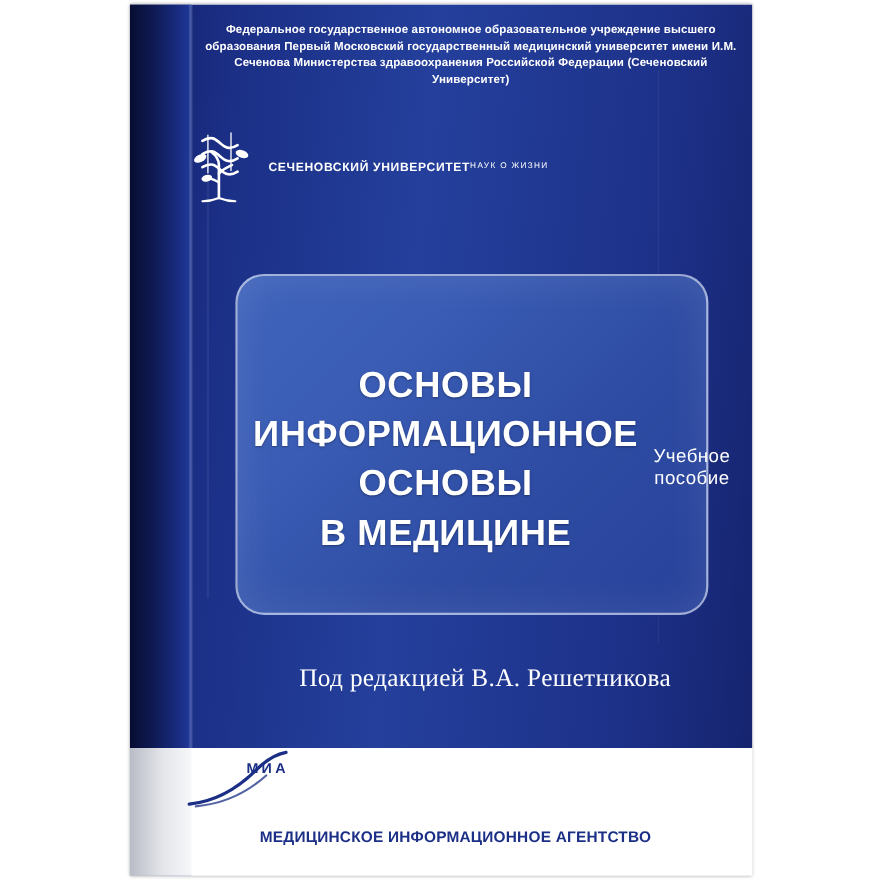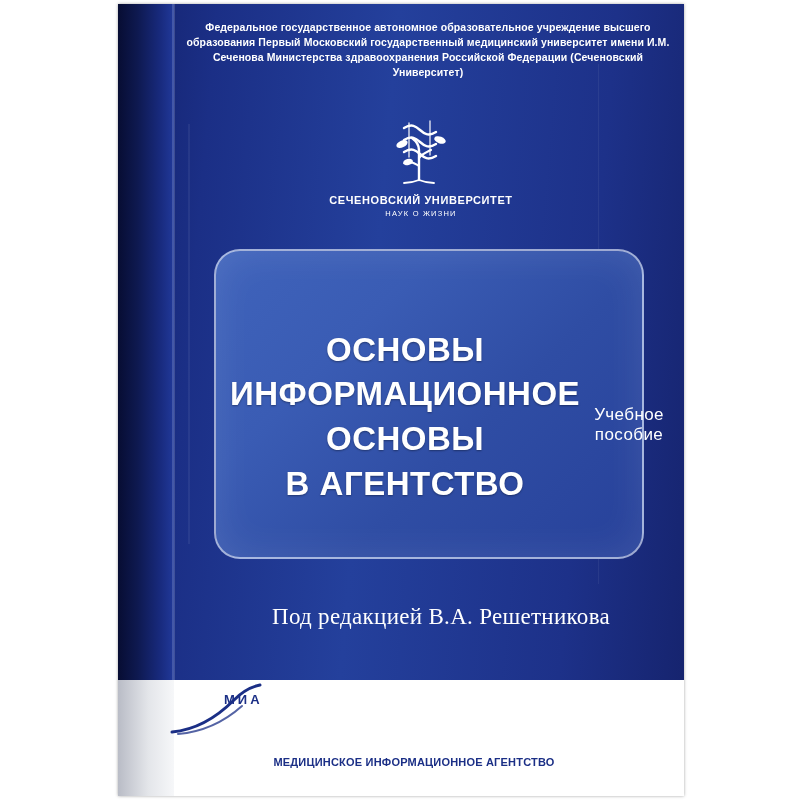--- a/index.html
+++ b/index.html
@@ -93,21 +93,21 @@
     letter-spacing: 0.1px;
   }
 
   
   .emblem {
     position: absolute;
     left: 0;
     top: 106px;
     width: 566px;
     display: flex;
-    flex-direction: column;
+    flex-direction: row;
     align-items: center;
     padding-left: 40px;
     box-sizing: border-box;
   }
   .emblem svg { display: block; }
   .emblem-name {
     margin-top: 6px;
     color: #ffffff;
     font-size: 11px;
     font-weight: bold;
@@ -187,21 +187,21 @@
     display: flex;
     justify-content: flex-start;
   }
   .pub-name {
     position: absolute;
     left: 46px;
     bottom: 28px;
     width: 500px;
     text-align: center;
     color: #1b2f86;
-    font-size: 11px;
+    font-size: 14px;
     font-weight: bold;
     letter-spacing: 0.2px;
   }
 
   
   .scuff {
     position: absolute;
     background: rgba(255,255,255,0.06);
     pointer-events: none;
   }
@@ -243,21 +243,21 @@
       </span>
       <div class="emblem-name">СЕЧЕНОВСКИЙ УНИВЕРСИТЕТ</div>
       <div class="emblem-sub">НАУК О ЖИЗНИ</div>
     </div>
 
     <div class="title-panel">
       <div class="book-title">
         <div>ОСНОВЫ</div>
         <div>ИНФОРМАЦИОННОЕ</div>
         <div>ОСНОВЫ</div>
-        <div>В АГЕНТСТВО</div>
+        <div>В МЕДИЦИНЕ</div>
       </div>
       <div class="title-rule"></div>
       <div class="subtitle">Учебное пособие</div>
     </div>
 
     <div class="editor">Под редакцией В.А. Решетникова</div>
 
     <div class="bottom-block">
       <div class="spine-white"></div>
     </div>

